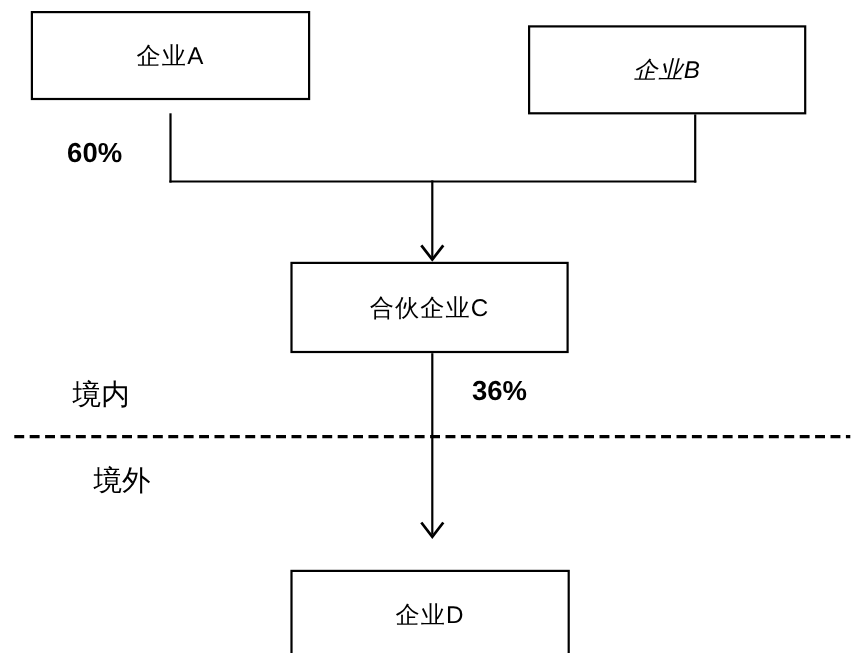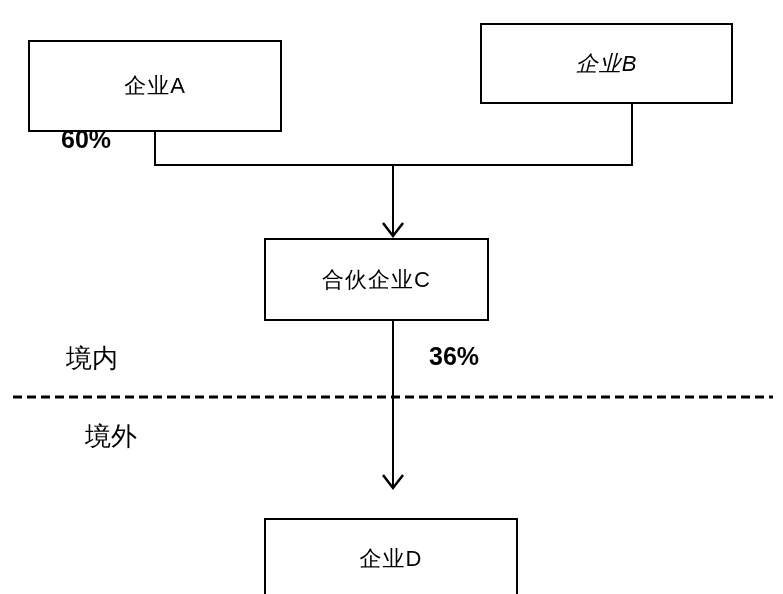--- a/index.html
+++ b/index.html
@@ -30,23 +30,23 @@
     position: absolute;
     box-sizing: border-box;
     border: 2px solid #000000;
     background: #ffffff;
     display: flex;
     align-items: center;
     justify-content: center;
     font-size: 22px;
     letter-spacing: 1px;
   }
-  .node-a { left: 28px;  top: 40px;  width: 254px; height: 92px; }
+  .node-a { left: 28px;  top: 10px;  width: 254px; height: 81px; }
   .node-b { left: 480px; top: 23px;  width: 253px; height: 81px; font-style: italic; }
-  .node-c { left: 264px; top: 238px; width: 225px; height: 83px; align-items: center; }
+  .node-c { left: 264px; top: 238px; width: 253px; height: 83px; align-items: center; }
   .node-d { left: 264px; top: 518px; width: 254px; height: 82px; }
   .ann {
     position: absolute;
     white-space: nowrap;
   }
   .pct { font-size: 25px; font-weight: bold; }
   .region { font-size: 26px; }
   .ann-60      { left: 61px;  top: 125px; }
   .ann-20      { left: 429px; top: 342px; }
   .ann-jingnei { left: 66px;  top: 341px; }

